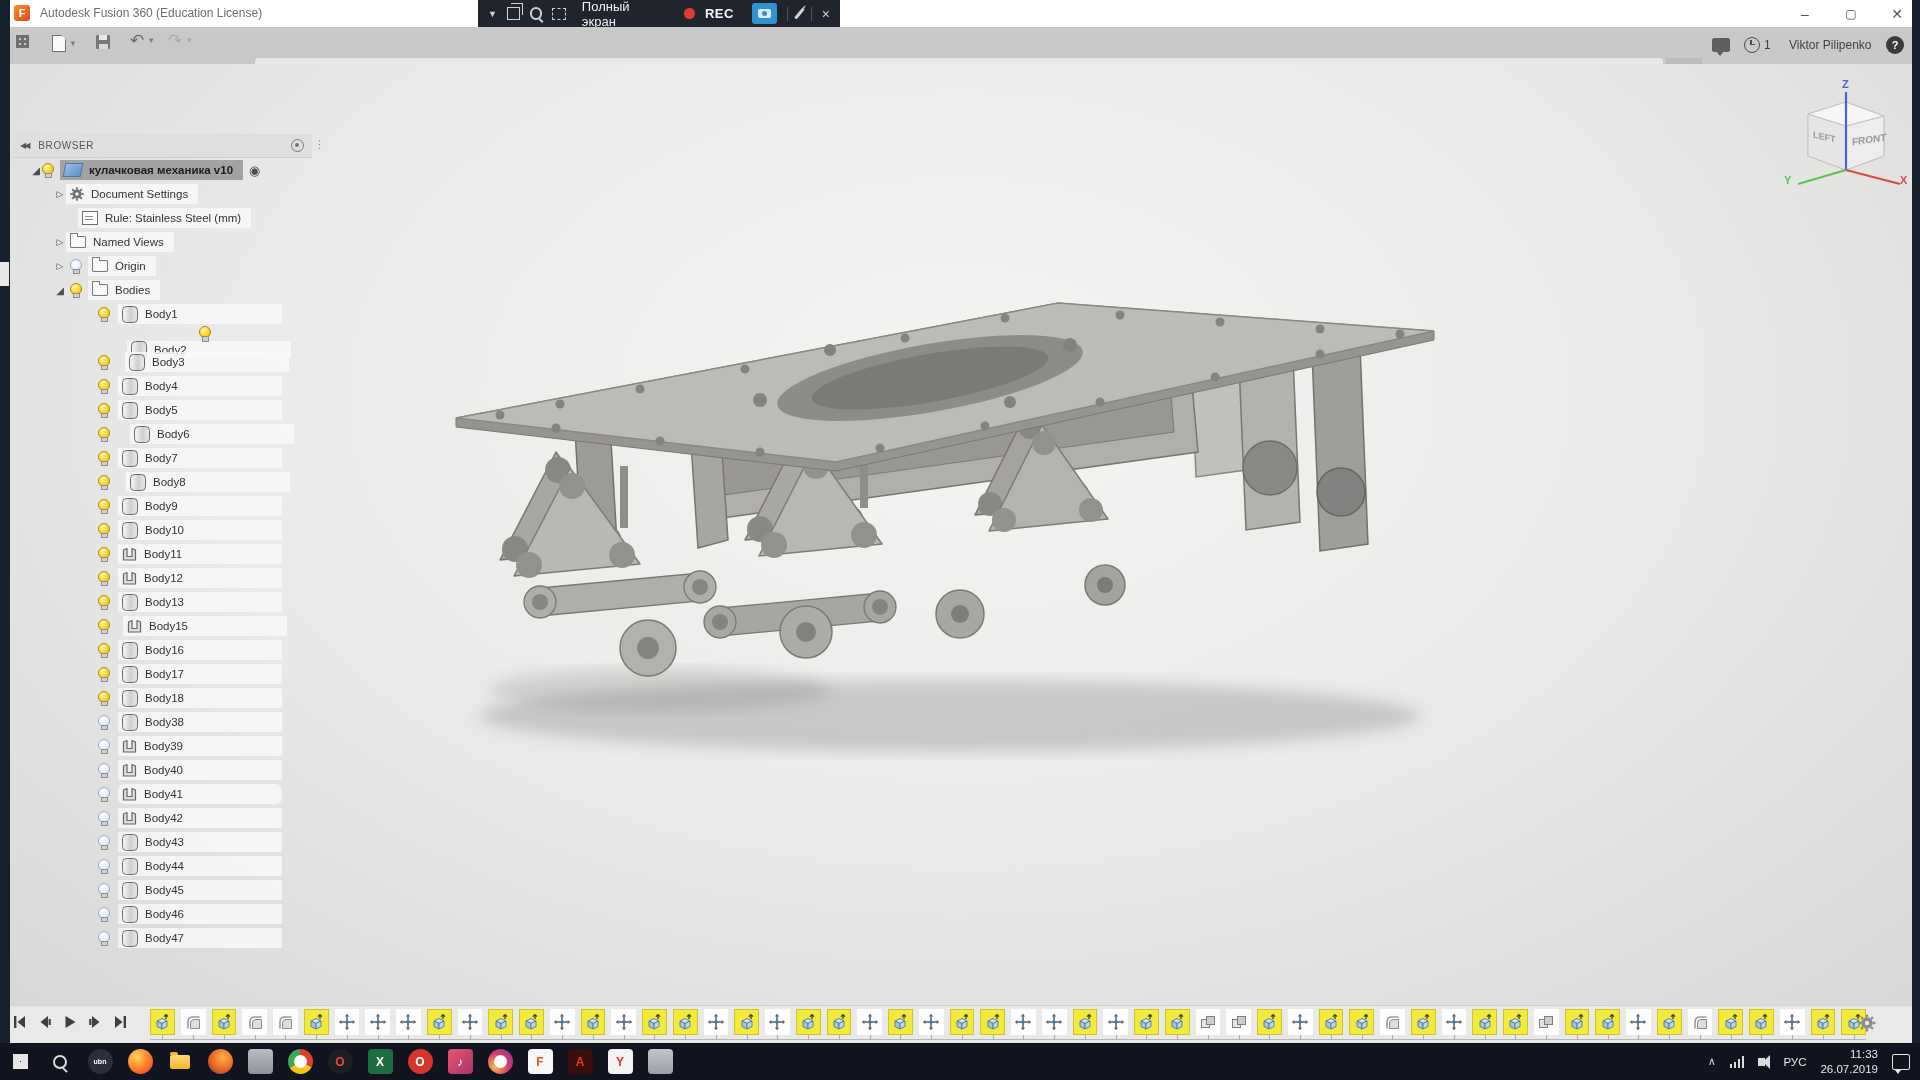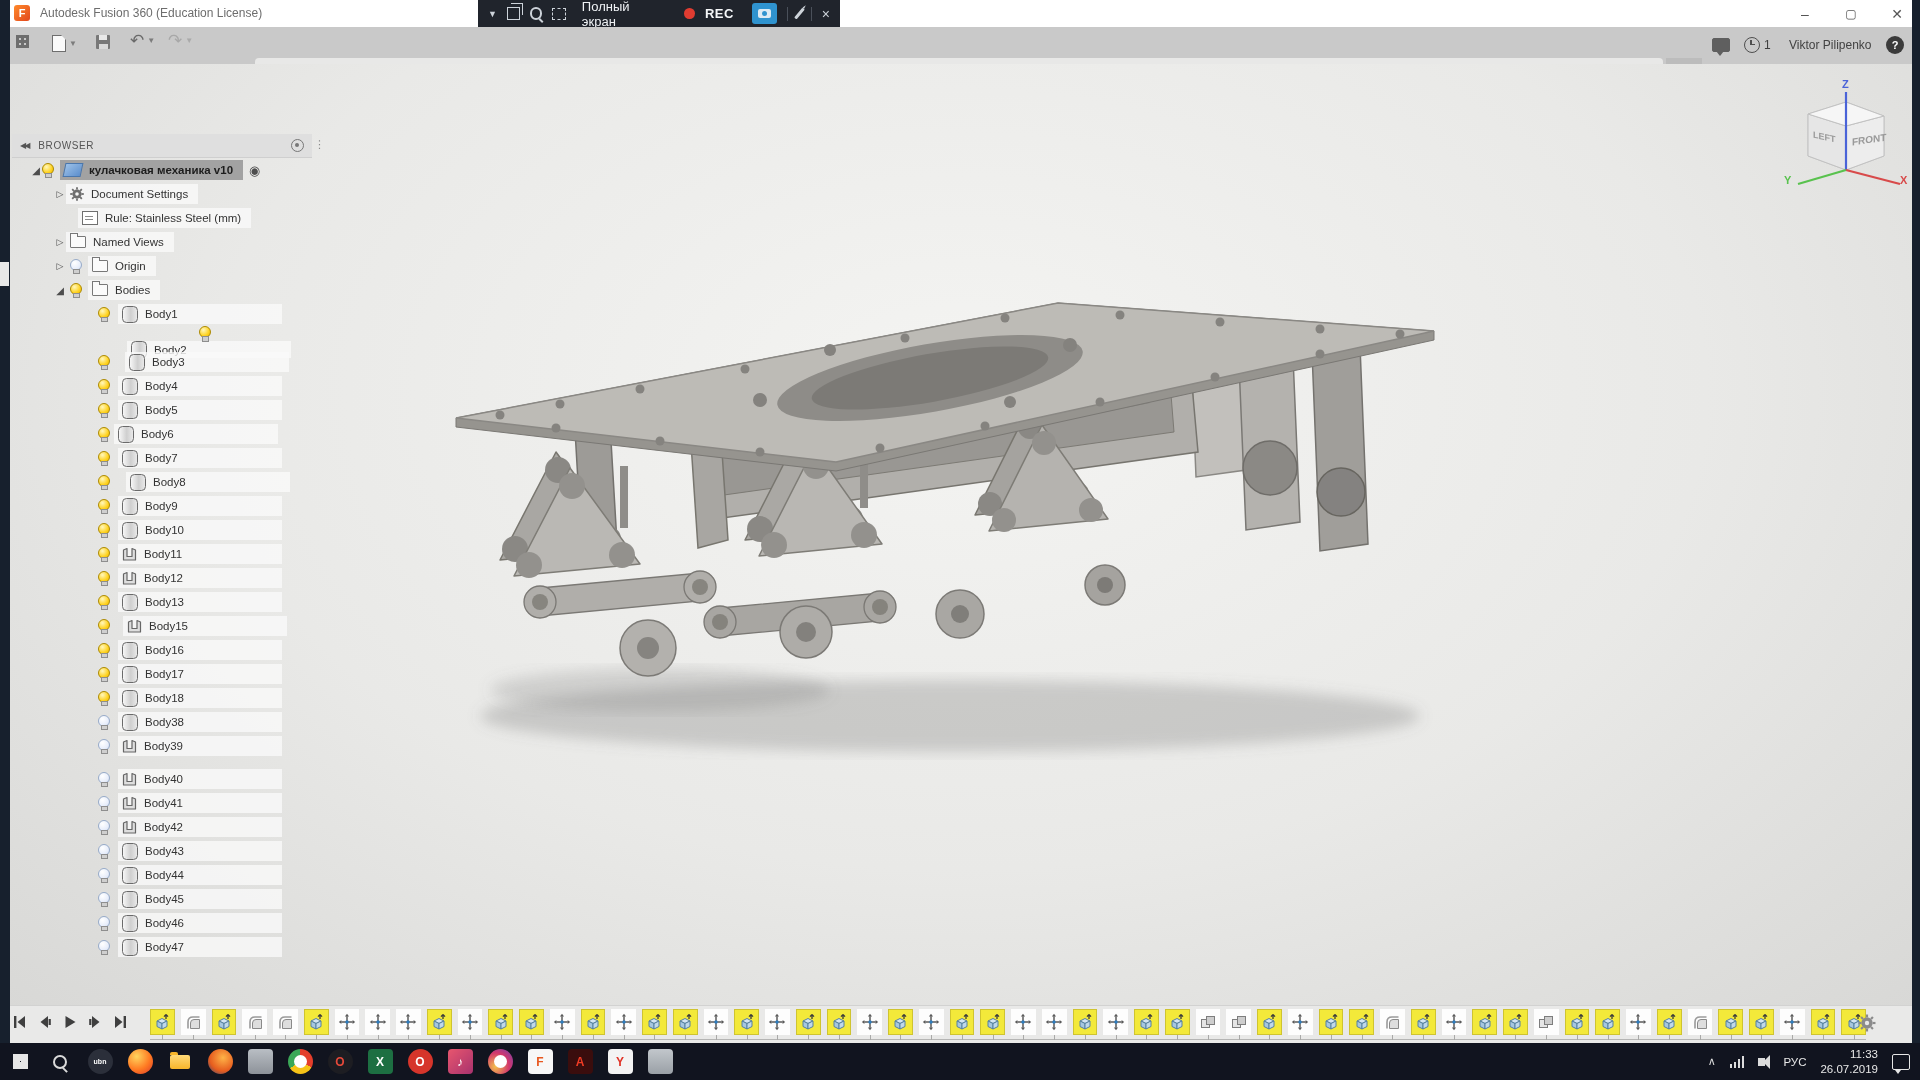--- a/index.html
+++ b/index.html
@@ -647,21 +647,21 @@
         </div>
         <div class="trow" style="padding-left: 86px;">
           <span class="bulb"></span>
           <div class="band" style="margin-left: 8px; min-width: 150px;">
             <span class="solid-ic"></span>
             <span>Body5</span>
           </div>
         </div>
         <div class="trow" style="padding-left: 86px;">
           <span class="bulb"></span>
-          <div class="band" style="margin-left: 4px; min-width: 150px;">
+          <div class="band" style="margin-left: 20px; min-width: 150px;">
             <span class="solid-ic"></span>
             <span>Body6</span>
           </div>
         </div>
         <div class="trow" style="padding-left: 86px;">
           <span class="bulb"></span>
           <div class="band" style="margin-left: 8px; min-width: 150px;">
             <span class="solid-ic"></span>
             <span>Body7</span>
           </div>
@@ -751,32 +751,32 @@
         </div>
         <div class="trow" style="padding-left: 86px;">
           <span class="bulb off"></span>
           <div class="band" style="margin-left: 8px; min-width: 150px;">
             <svg width="15" height="15" viewBox="0 0 15 15">
               <path d="M1.5 3 L5 1.5 L5 9.5 L10 9.5 L10 1.5 L13.5 3 L13.5 13 L1.5 13 Z" fill="#dedede" stroke="#666" stroke-width="1.2" stroke-linejoin="round"></path>
             </svg>
             <span>Body39</span>
           </div>
         </div>
-        <div class="trow" style="padding-left: 86px; margin-top: 9px;">
+        <div class="trow" style="padding-left: 86px;">
           <span class="bulb off"></span>
           <div class="band" style="margin-left: 8px; min-width: 150px;">
             <svg width="15" height="15" viewBox="0 0 15 15">
               <path d="M1.5 3 L5 1.5 L5 9.5 L10 9.5 L10 1.5 L13.5 3 L13.5 13 L1.5 13 Z" fill="#dedede" stroke="#666" stroke-width="1.2" stroke-linejoin="round"></path>
             </svg>
             <span>Body40</span>
           </div>
         </div>
         <div class="trow" style="padding-left: 86px;">
           <span class="bulb off"></span>
-          <div class="band" style="margin-left: 8px; min-width: 150px;">
+          <div class="band" style="margin-left: 8px; min-width: 150px; border-radius: 6px;">
             <svg width="15" height="15" viewBox="0 0 15 15">
               <path d="M1.5 3 L5 1.5 L5 9.5 L10 9.5 L10 1.5 L13.5 3 L13.5 13 L1.5 13 Z" fill="#dedede" stroke="#666" stroke-width="1.2" stroke-linejoin="round"></path>
             </svg>
             <span>Body41</span>
           </div>
         </div>
         <div class="trow" style="padding-left: 86px;">
           <span class="bulb off"></span>
           <div class="band" style="margin-left: 8px; min-width: 150px;">
             <svg width="15" height="15" viewBox="0 0 15 15">

